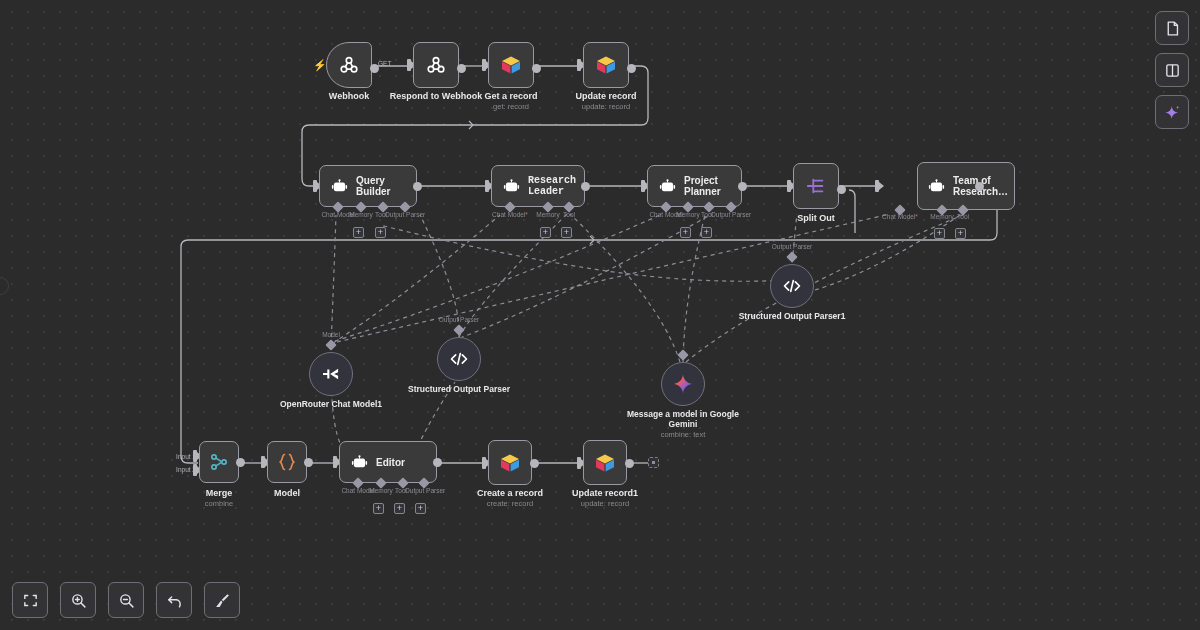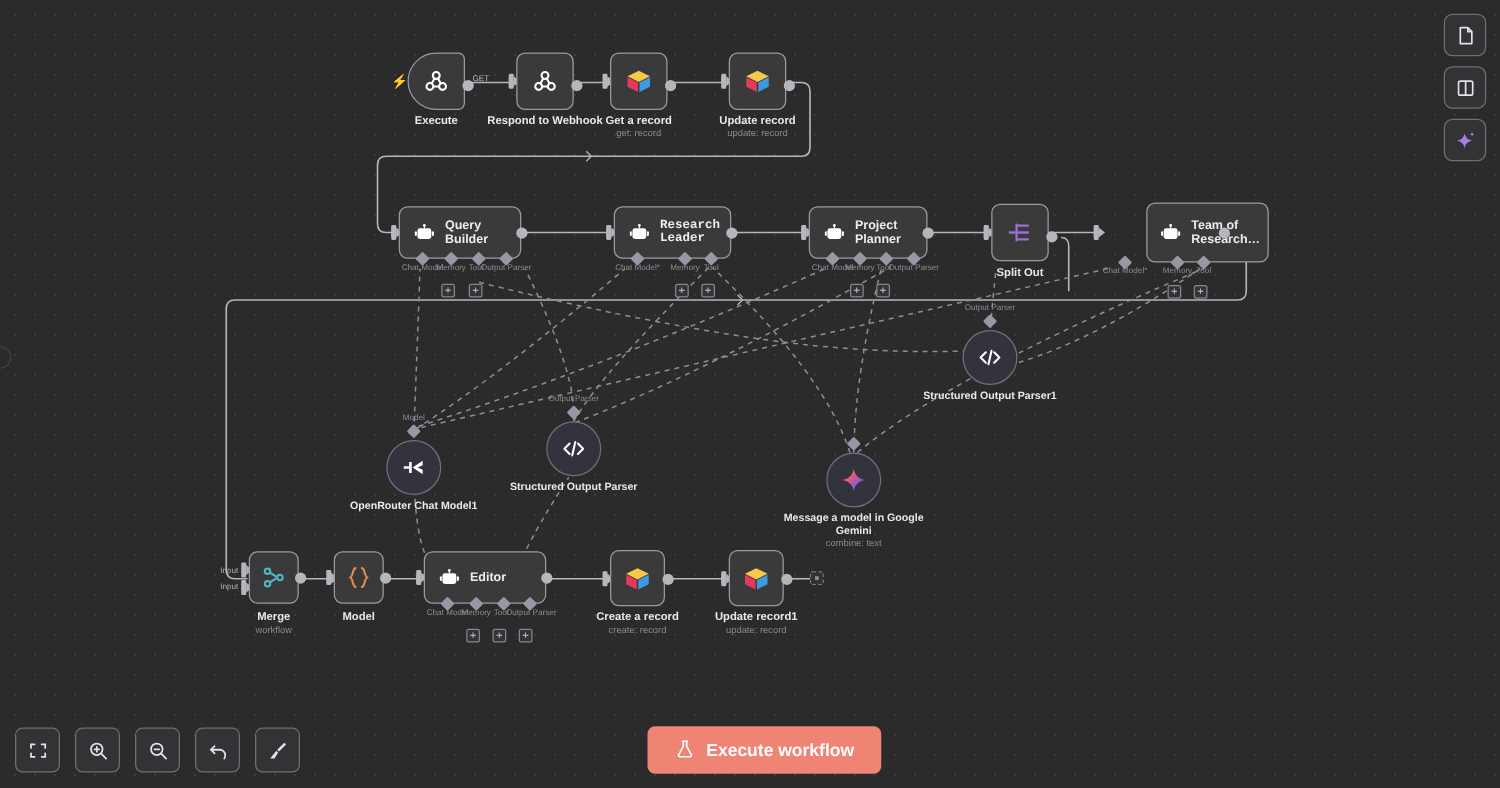--- a/index.html
+++ b/index.html
@@ -219,21 +219,21 @@
           <circle cx="12" cy="7" r="3"></circle>
             <circle cx="6.5" cy="16.5" r="3"></circle>
             <circle cx="17.5" cy="16.5" r="3"></circle>
           <path d="M10.5 9.5 L8 14"></path>
             <path d="M13.5 9.5 L16 14"></path>
             <path d="M9.5 16.5 L14.5 16.5"></path>
         </svg>
       </span>
     </div>
     <div class="port-out" style="left:44px; top:22px;"></div>
-    <div class="ncaption" style="left:23px; top:49px;">Execute</div>
+    <div class="ncaption" style="left:23px; top:49px;">Webhook</div>
   </div>
   <div class="edge-label" style="left:378px; top:60px;">GET</div>
 
   <div class="node" style="left:413px; top:42px;">
     <div class="port-in" style="left:-6px; top:17px;"></div>
     <div class="nbox" style="width:46px; height:46px; justify-content:center;">
       <span class="nicon">
         <svg width="22" height="22" viewBox="0 0 24 24" fill="none" stroke="#ffffff" stroke-width="1.8" stroke-linecap="round">
           <circle cx="12" cy="7" r="3"></circle>
             <circle cx="6.5" cy="16.5" r="3"></circle>
@@ -478,21 +478,21 @@
           <circle cx="6" cy="6" r="2.6"></circle>
             <circle cx="6" cy="18" r="2.6"></circle>
             <circle cx="18" cy="12" r="2.6"></circle>
           <path d="M8.4,7.4 L14,11"></path>
             <path d="M8.4,16.6 L14,13"></path>
         </svg>
       </span>
     </div>
     <div class="port-out" style="left:37px; top:17px;"></div>
     <div class="ncaption" style="left:20px; top:47px;">Merge</div>
-    <div class="nsub" style="left:20px; top:58px;">workflow</div>
+    <div class="nsub" style="left:20px; top:58px;">combine</div>
   </div>
 
   <div class="node" style="left:267px; top:441px;">
     <div class="port-in" style="left:-6px; top:15px;"></div>
     <div class="nbox" style="width:40px; height:42px; justify-content:center;">
       <span class="nicon">
         <svg width="20" height="20" viewBox="0 0 24 24" fill="none" stroke="#e58b50" stroke-width="2" stroke-linecap="round">
           <path d="M9,3 C6,3 7,10 4,12 C7,14 6,21 9,21"></path>
           <path d="M15,3 C18,3 17,10 20,12 C17,14 18,21 15,21"></path>
         </svg>
@@ -615,23 +615,14 @@
       </svg>
     </div>
     <div class="tbtn">
       <svg width="17" height="17" viewBox="0 0 24 24" fill="#e2e2e8">
         <path d="M19,3 L21,5 L13,13 L11,11 z"></path>
         <path d="M10,12 L12,14 L8,21 L3,21 z"></path>
       </svg>
     </div>
   </div>
 
-  <button id="exec">
-    <span>
-      <svg width="16" height="16" viewBox="0 0 24 24" fill="none" stroke="#ffffff" stroke-width="1.9" stroke-linecap="round" stroke-linejoin="round">
-        <path d="M10,3 L10,9 L4.5,19 C3.8,20.3 4.7,21.5 6,21.5 L18,21.5 C19.3,21.5 20.2,20.3 19.5,19 L14,9 L14,3"></path>
-        <path d="M9,3 L15,3"></path>
-      </svg>
-    </span>
-    <span>Execute workflow</span>
-  </button>
 
 </div>
 
 </body></html>

